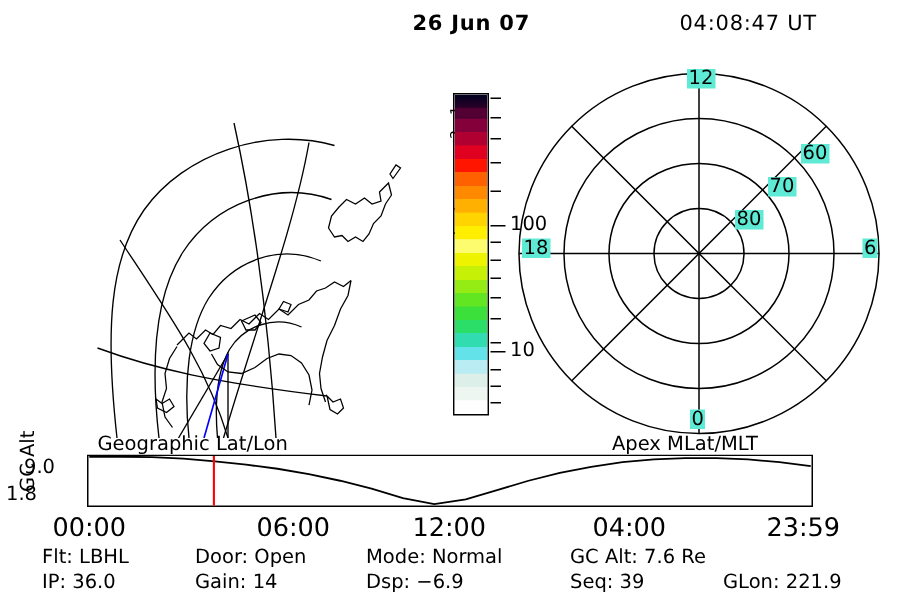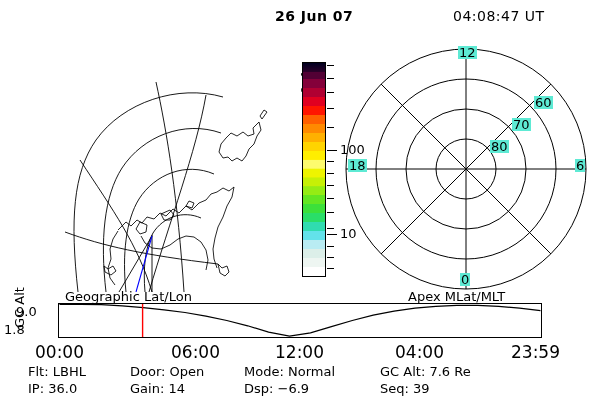--- a/index.html
+++ b/index.html
@@ -266,13 +266,17 @@
     <span class="val-ind">14</span>
   </div>
   <div class="cell col2 row1">
     <span>Dsp:</span>
     <span class="val-ind" style="">−6.9</span>
   </div>
   <div class="cell col3 row1">
     <span>Seq:</span>
     <span class="val-ind">39</span>
   </div>
+  <div class="cell col4 row1">
+    <span>GLon:</span>
+    <span class="val-ind">221.9</span>
+  </div>
 </div>
 
 </body></html>

